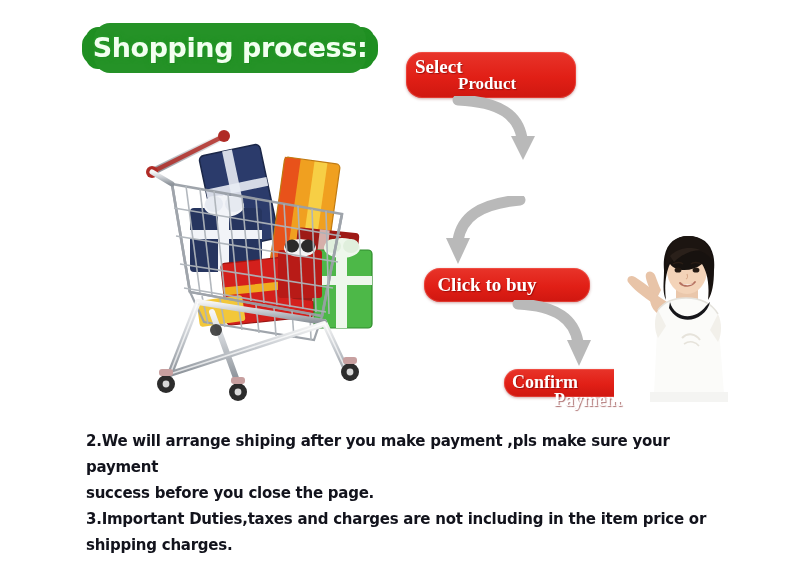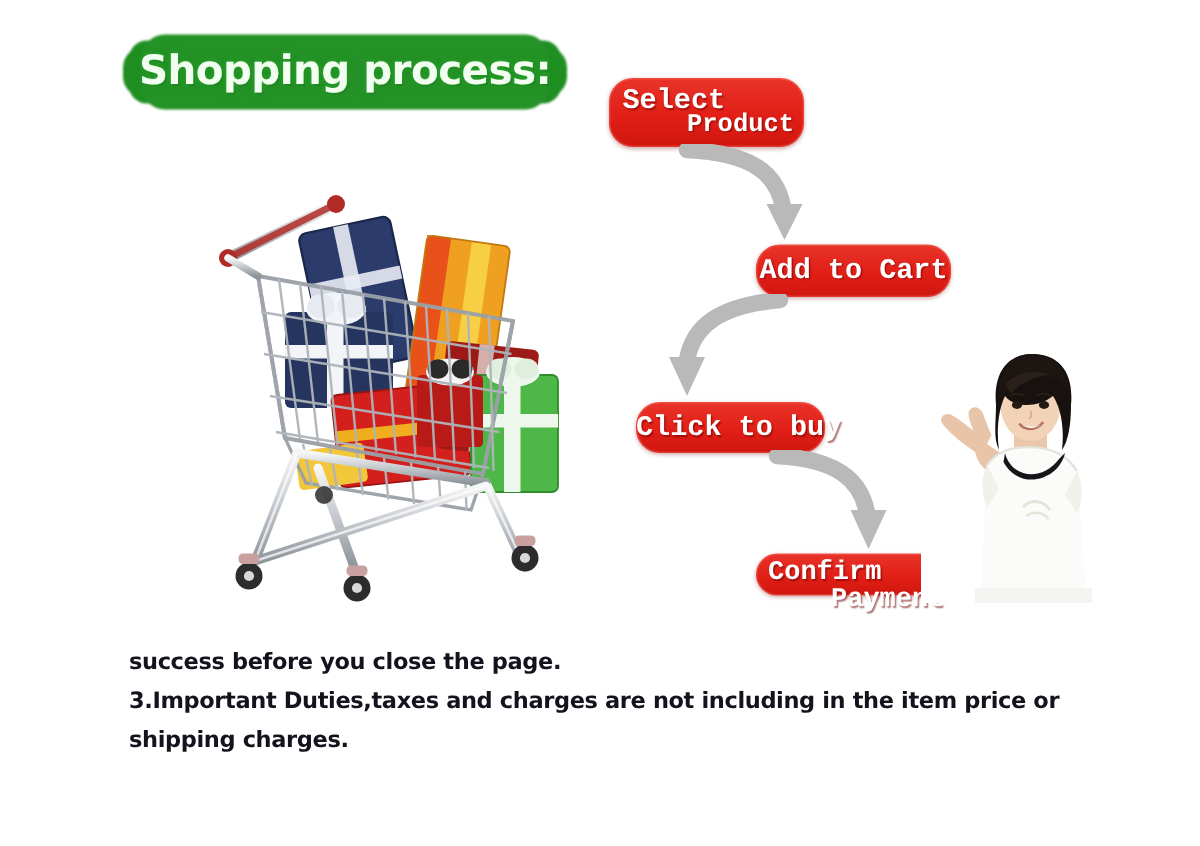--- a/index.html
+++ b/index.html
@@ -79,22 +79,23 @@
   .cart svg { display: block; }
 
   
   .btn {
     position: absolute;
     background: #e32118;
     background-image: linear-gradient(to bottom, #e8342a 0%, #e11f16 55%, #cf1710 100%);
     border-radius: 16px;
     box-shadow: 0 1px 3px rgba(120,0,0,0.35), inset 0 0 0 1px rgba(255,120,110,0.35);
     color: #fff;
-    font-family: Liberation Mono, monospace;
+    font-family: Liberation Serif, serif;
     font-weight: bold;
+    padding-left: 40px;
   }
   .btn .ln {
     position: absolute;
     white-space: nowrap;
     text-shadow: 1px 1px 1px rgba(110,0,0,0.55);
   }
 
   #btn-select   { left: 406px; top: 52px;  width: 130px; height: 46px; }
   #btn-select .l1 { left: 9px;  top: 4px;  font-size: 19px; }
   #btn-select .l2 { left: 52px; top: 22px; font-size: 17px; }
@@ -301,23 +302,20 @@
     <span class="ln l2">Product</span>
   </div>
 
   <div class="arrow" id="arrow-1">
     <svg width="100" height="70" viewBox="0 0 100 70" xmlns="http://www.w3.org/2000/svg">
       <path d="M6,4 C50,6 66,20 70,42" stroke="#b9b9b9" stroke-width="11" fill="none" stroke-linecap="round"></path>
       <polygon points="59,40 83,40 71,64" fill="#b9b9b9"></polygon>
     </svg>
   </div>
 
-  <div class="btn" id="btn-cart">
-    <span class="ln l1">Add to Cart</span>
-  </div>
 
   <div class="arrow" id="arrow-2">
     <svg width="96" height="74" viewBox="0 0 96 74" xmlns="http://www.w3.org/2000/svg">
       <path d="M88,4 C46,8 30,22 26,44" stroke="#b9b9b9" stroke-width="11" fill="none" stroke-linecap="round"></path>
       <polygon points="14,42 38,42 26,68" fill="#b9b9b9"></polygon>
     </svg>
   </div>
 
   <div class="btn" id="btn-click">
     <span class="ln l1">Click to buy</span>
@@ -370,18 +368,19 @@
 
       <path d="M73,48 C74,51 74,52 72,53" stroke="#d8ab8c" stroke-width="1.2" fill="none"></path>
       <path d="M66,57 C70,61 77,61 81,56" stroke="#b5705e" stroke-width="1.8" fill="none" stroke-linecap="round"></path>
       <path d="M67,57 C71,60 76,60 80,57 C76,59 71,59 67,57 Z" fill="#ffffff"></path>
 
       <rect x="36" y="166" width="78" height="10" fill="#f4f4f2"></rect>
     </svg>
   </div>
 
   <div class="terms">
+    <p>2.We will arrange shiping after you make payment ,pls make sure your payment</p>
     <p>success before you close the page.</p>
     <p>3.Important Duties,taxes and charges are not including in the item price or</p>
     <p>shipping charges.</p>
   </div>
 
 </div>
 
 </body></html>

